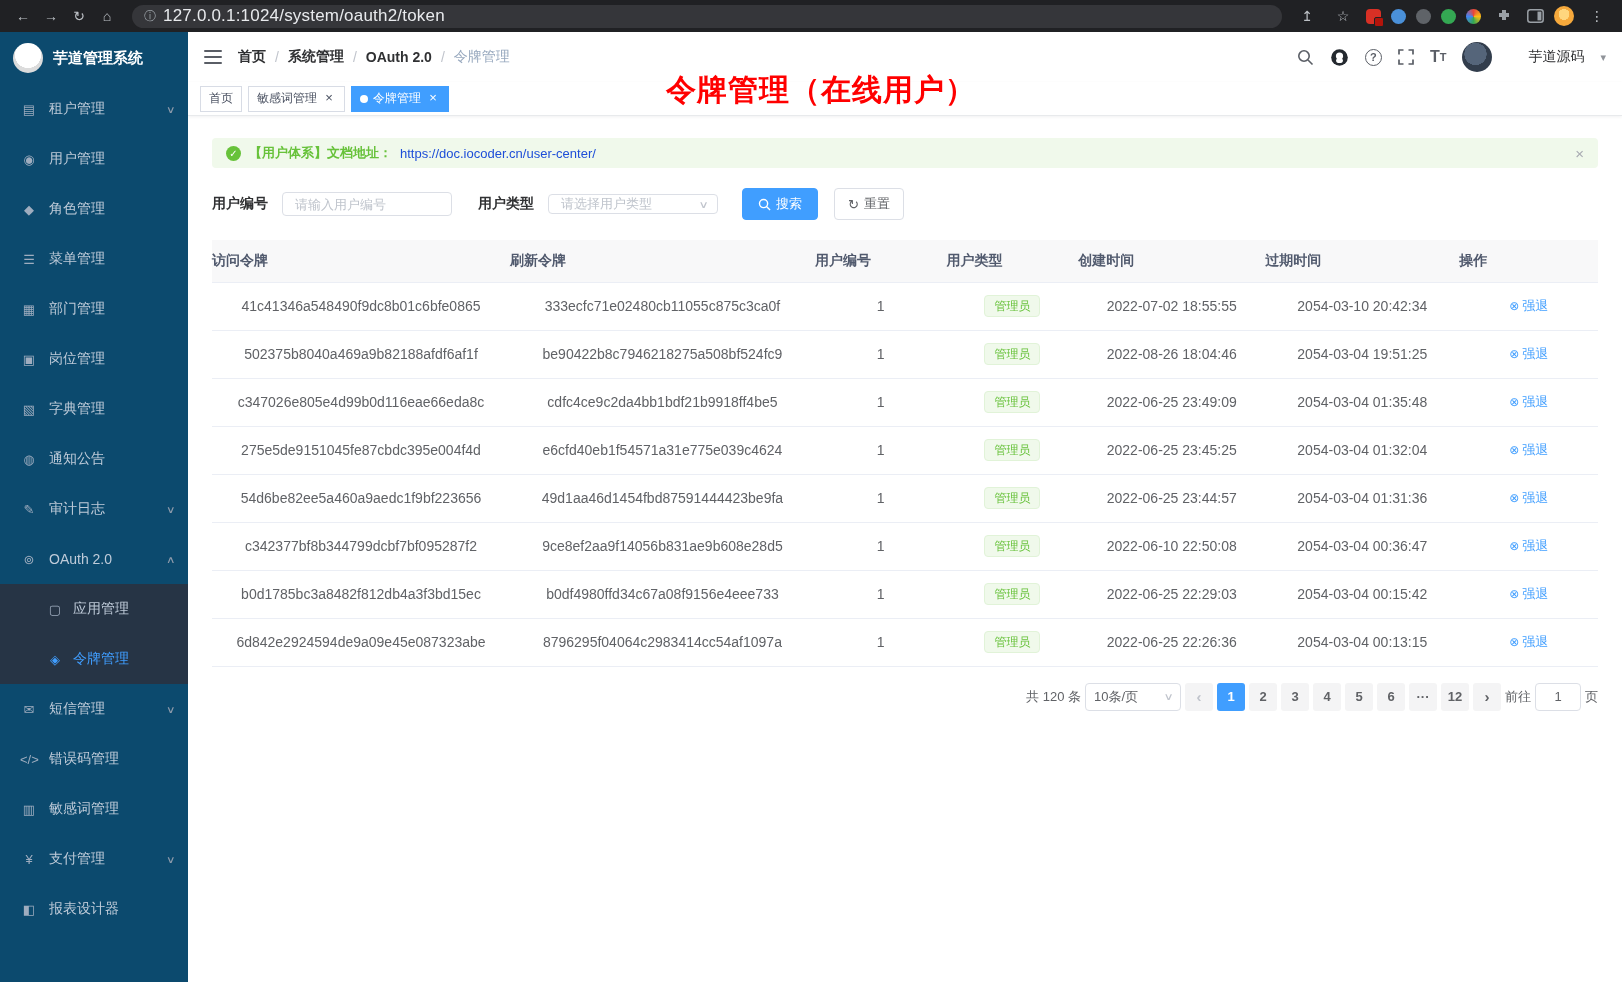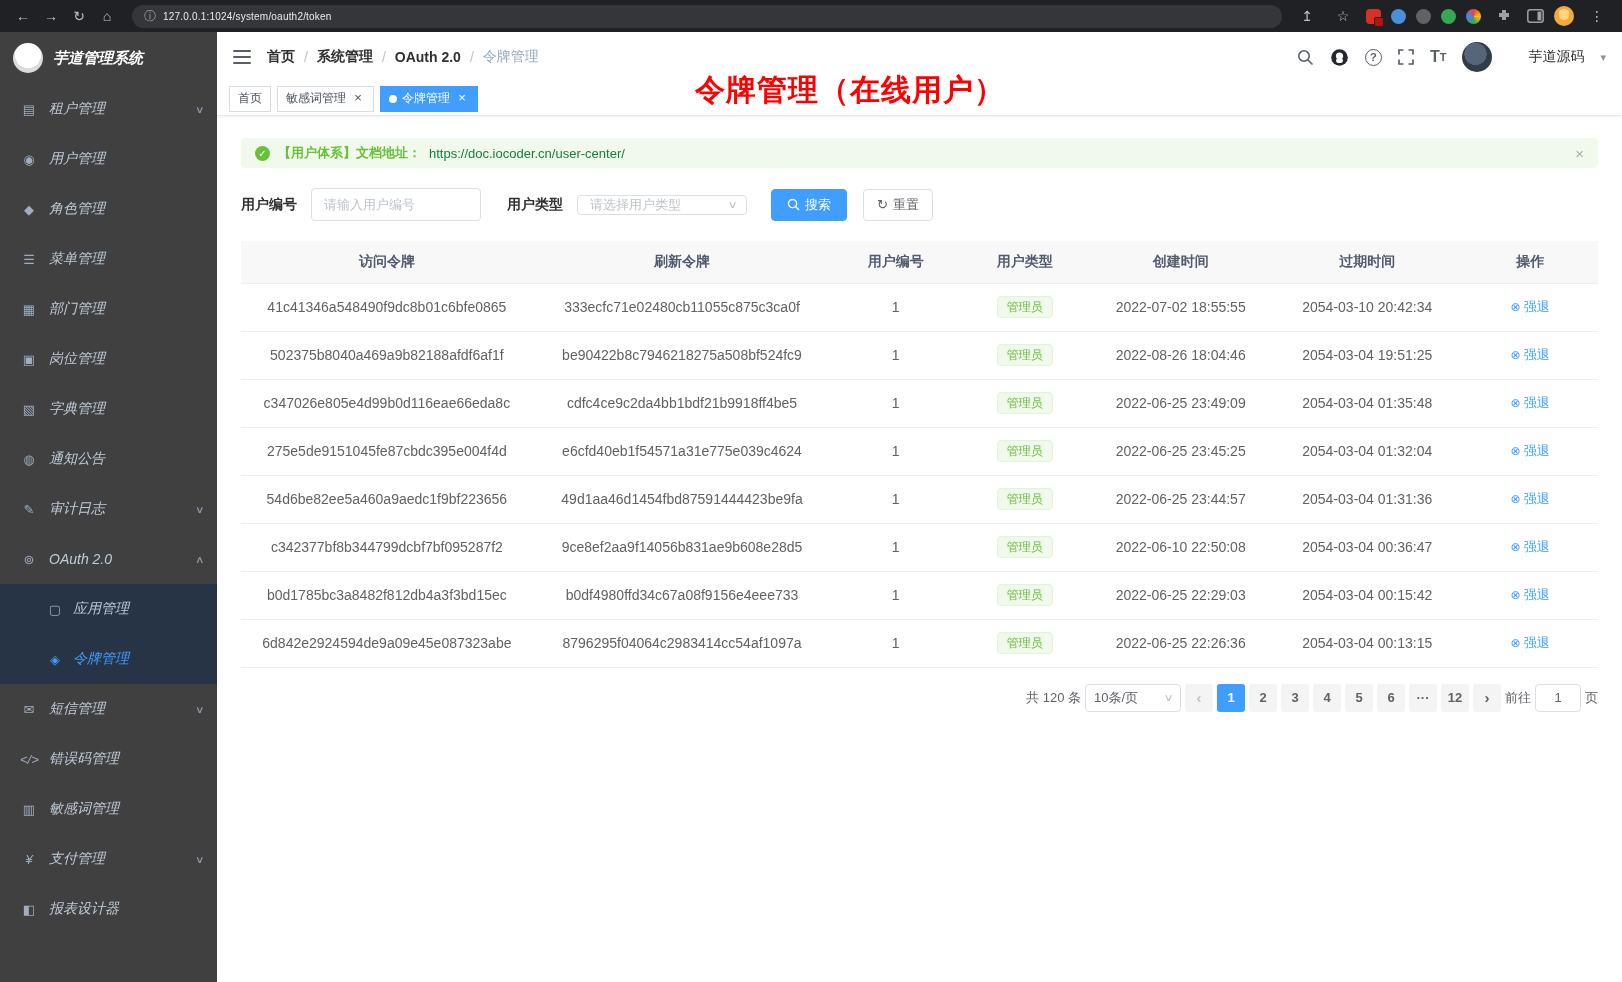--- a/index.html
+++ b/index.html
@@ -11,37 +11,37 @@
   .screen { width:1622px; height:982px; display:flex; flex-direction:column; }
 
   
   .chrome { height:32px; background:#202124; display:flex; align-items:center; padding:0 10px; gap:2px; flex-shrink:0; }
   .chrome-nav { display:flex; align-items:center; gap:2px; }
   .cbtn { min-width:26px; height:26px; display:inline-flex; align-items:center; justify-content:center;
           color:#bdc1c6; font-size:14px; border-radius:50%; cursor:pointer; }
   .omnibox { flex:1; height:23px; margin:0 10px; background:#35363a; border-radius:12px;
              display:flex; align-items:center; gap:7px; padding:0 12px; cursor:text; }
   .info-i { color:#9aa0a6; font-size:12px; }
-  .url { color:#e8eaed; font-size:10px; letter-spacing:.2px; white-space:nowrap; }
+  .url { color:#e8eaed; font-size:17px; letter-spacing:.2px; white-space:nowrap; }
   .chrome-actions { display:flex; align-items:center; gap:10px; padding-right:2px; }
   .dot { width:15px; height:15px; border-radius:50%; display:inline-block; cursor:pointer; }
   .dot.sq-red { border-radius:4px; background:#d93025; position:relative; }
   .dot.sq-red::after { content:""; position:absolute; right:-3px; bottom:-3px; width:8px; height:8px; border-radius:2px; background:#b3140b; border:1px solid #202124; }
   .dot.blue { background:#4a90d9; }
   .dot.dark { background:#5f6368; }
   .dot.green { background:#34a853; }
   .dot.rainbow { background:conic-gradient(#e8453c,#f9bc15,#34a853,#4285f4,#e8453c); }
   .panel-ic { display:inline-flex; cursor:pointer; }
   .chrome-avatar { width:20px; height:20px; border-radius:50%; background:radial-gradient(circle at 50% 42%, #ffd67e 0 35%, #f6a93c 36% 100%); cursor:pointer; }
 
   
   .app { height:950px; display:flex; }
 
   
-  .sidebar { width:217px; background:#404040; flex-shrink:0; color:#bfcbd9; display:flex; flex-direction:column; overflow:hidden;font-style:italic; }
+  .sidebar { width:188px; background:#0c4a6e; flex-shrink:0; color:#bfcbd9; display:flex; flex-direction:column; overflow:hidden; }
   .logo { height:52px; display:flex; align-items:center; gap:10px; padding:0 13px; cursor:pointer; }
   .logo-img { width:30px; height:30px; border-radius:50%; background:radial-gradient(circle at 50% 40%, #fff 0 55%, #dcdcdc 56% 100%); flex-shrink:0; }
   .logo-text { color:#fff; font-size:15px; font-weight:700; white-space:nowrap; }
   .menu { flex:1; overflow:hidden; }
   .menu-item { height:50px; display:flex; align-items:center; padding:0 14px 0 20px; font-size:14px; cursor:pointer; white-space:nowrap; }
   .mi-icon { width:18px; margin-right:11px; font-size:13px; color:#9fadbf; text-align:center; flex-shrink:0; }
   .mi-label { flex:1; overflow:hidden; }
   .mi-arrow { font-size:10px; color:#8f9bab; transform:scaleX(1.3); }
   .submenu { background:#263445; }
   .menu-item.sub { padding-left:46px; }
@@ -77,41 +77,41 @@
   .annotation { position:absolute; top:38px; left:478px; font-size:30px; font-weight:700; color:#ff0000;
                 letter-spacing:1px; z-index:20; pointer-events:none; white-space:nowrap; }
 
   .content { padding:22px 24px 0; flex:1; overflow:hidden; }
 
   .alert { display:flex; align-items:center; height:30px; background:#f0f9eb; border-radius:4px; padding:0 14px; gap:8px;
            font-size:13px; color:#67c23a; }
   .alert-ic { width:15px; height:15px; border-radius:50%; background:#67c23a; color:#fff; font-size:10px;
               display:inline-flex; align-items:center; justify-content:center; flex-shrink:0; }
   .alert-text { font-weight:600; }
-  .alert-link { color:#15803d; text-decoration:none; cursor:pointer; }
+  .alert-link { color:#1d4ed8; text-decoration:none; cursor:pointer; }
   .alert-close { margin-left:auto; color:#a8abb2; font-size:15px; cursor:pointer; }
 
   .filters { margin-top:20px; display:flex; align-items:center; gap:10px; }
   .f-label { font-size:14px; font-weight:700; color:#303133; margin-right:4px; }
   .f-label.g { margin-left:16px; }
-  .f-input { width:170px; height:33px; border:1px solid #dcdfe6; border-radius:4px; padding:0 12px; font-size:13px;
+  .f-input { width:170px; height:24px; border:1px solid #dcdfe6; border-radius:4px; padding:0 12px; font-size:13px;
              color:#606266; outline:none; font-family:inherit; }
   .f-input::placeholder { color:#bfc4cc; }
   .f-select { width:170px; height:20px; border:1px solid #dcdfe6; border-radius:4px; padding:0 10px 0 12px;
               display:flex; align-items:center; justify-content:space-between; cursor:pointer; background:#fff; }
   .f-select .ph { font-size:13px; color:#bfc4cc; }
   .chev { font-size:10px; color:#c0c4cc; transform:scaleX(1.4); }
   .btn { height:32px; border-radius:4px; font-size:13px; display:inline-flex; align-items:center; gap:5px;
          cursor:pointer; font-family:inherit; }
   .btn.primary { margin-left:14px; padding:0 15px; background:#409eff; border:1px solid #409eff; color:#fff; }
   .btn.plain { margin-left:6px; padding:0 13px; background:#fff; border:1px solid #dcdfe6; color:#606266; }
   .r-ic { font-size:13px; }
 
   .grid { margin-top:20px; width:100%; border-collapse:collapse; table-layout:fixed; }
-  .grid th { height:42px; background:#f8f8f9; color:#515a6e; font-size:14px; font-weight:700; text-align:center;
+  .grid th { height:42px; background:#f8f8f9; color:#515a6e; font-size:14px; font-weight:700; text-align:left;
              border-bottom:1px solid #ebeef5; }
   .grid td { height:48px; font-size:14px; color:#606266; text-align:center; border-bottom:1px solid #ebeef5;
              white-space:nowrap; overflow:hidden; }
   .badge { display:inline-block; padding:4px 9px; font-size:12px; line-height:1; color:#67c23a; background:#f0f9eb;
            border:1px solid #e1f3d8; border-radius:4px; }
   .kick { color:#409eff; font-size:13px; text-decoration:none; cursor:pointer; display:inline-flex; align-items:center; gap:3px; }
   .kick-ic { font-size:12px; }
 
   .pager { margin-top:16px; display:flex; justify-content:flex-end; align-items:center; gap:4px;
            font-size:13px; color:#606266; padding-bottom:20px; }

